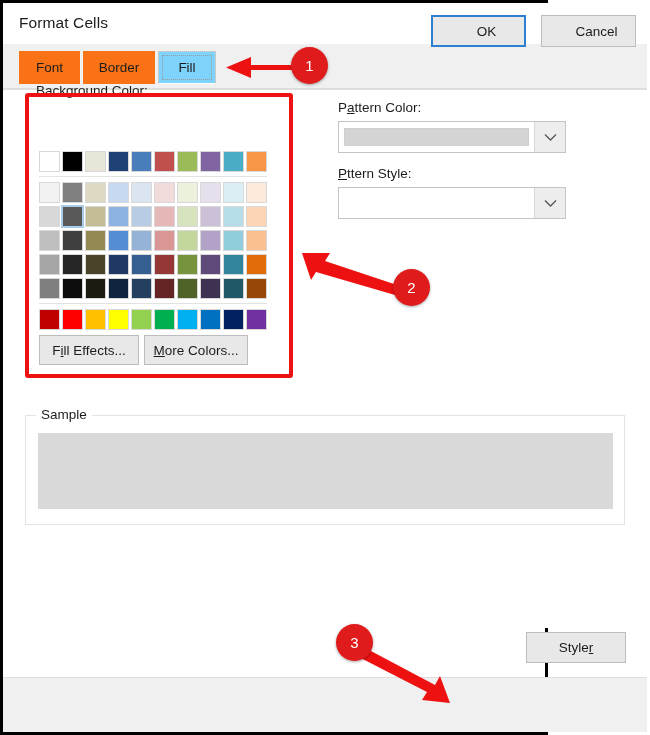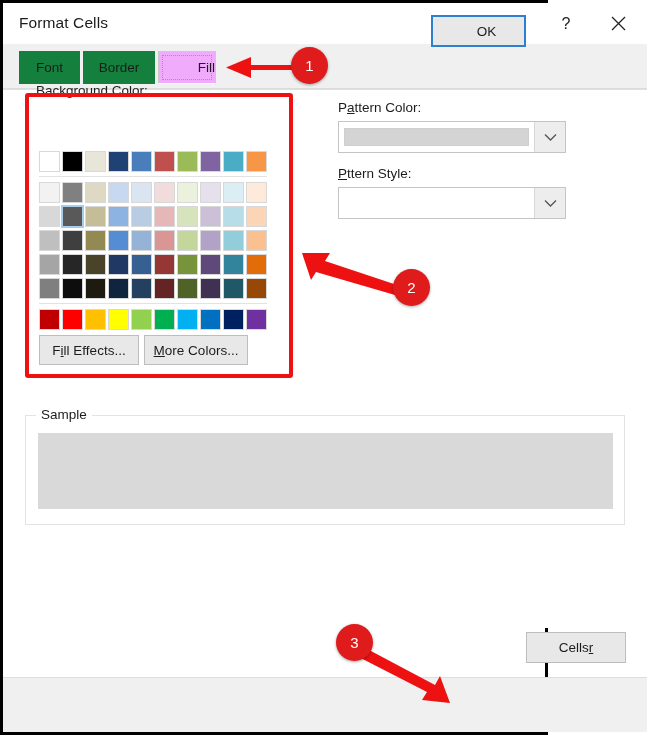--- a/index.html
+++ b/index.html
@@ -49,26 +49,25 @@
   .tabstrip .strip-line {
     position: absolute; left: 0; bottom: 0; width: 100%; height: 1px;
     background: #dcdcdc;
   }
   .tab {
     position: absolute; top: 7px; height: 33px;
     display: flex; align-items: center; justify-content: center;
     font-size: 13.5px; color: #1c1c1c;
     background: transparent; border: 1px solid transparent;
   }
-  .tab.inactive { background: #15803d; }
+  .tab.inactive { background: #f97316; }
   .tab.active {
-    background: #f0abfc;
+    background: #7dd3fc;
     border: 1px solid #c9c9c9;
     border-bottom-color: #ffffff;
-    justify-content: flex-end;
   }
   .tab.active::after {
     content: "";
     position: absolute; left: 3px; right: 3px; top: 3px; bottom: 3px;
     border: 1px dotted #9a9a9a;
   }
   #tab-font   { left: 16px;  width: 61px; }
   #tab-border { left: 80px;  width: 72px; }
   #tab-fill   { left: 155px; width: 58px; }
 
@@ -370,27 +369,30 @@
         <polyline points="1,1.5 6.5,7 12,1.5" fill="none" stroke="#555" stroke-width="1.3"></polyline>
       </svg>
     </div>
   </div>
 
   <div class="sample-group"></div>
   <div id="sample-legend">Sample</div>
   <div class="sample-swatch"></div>
 
   <div id="clear-btn">
-      <span>Cells</span>
+      <span>Style</span>
       <span class="u">r</span>
     </div>
 
   <div class="footer"></div>
   <div class="footer-btn" id="ok-btn">
     <span>OK</span>
+  </div>
+  <div class="footer-btn" id="cancel-btn">
+    <span>Cancel</span>
   </div>
 
   <div class="hl-box" id="highlight-bg-group"></div>
 
   <svg class="anno" id="anno-arrows" width="650" height="735" viewBox="0 0 650 735" aria-hidden="true">
 
     <g>
       <path d="M 295,62 L 248,62 L 248,54 L 223,64.5 L 248,75 L 248,67 L 295,67 Z" fill="#ee1111"></path>
     </g>
 

